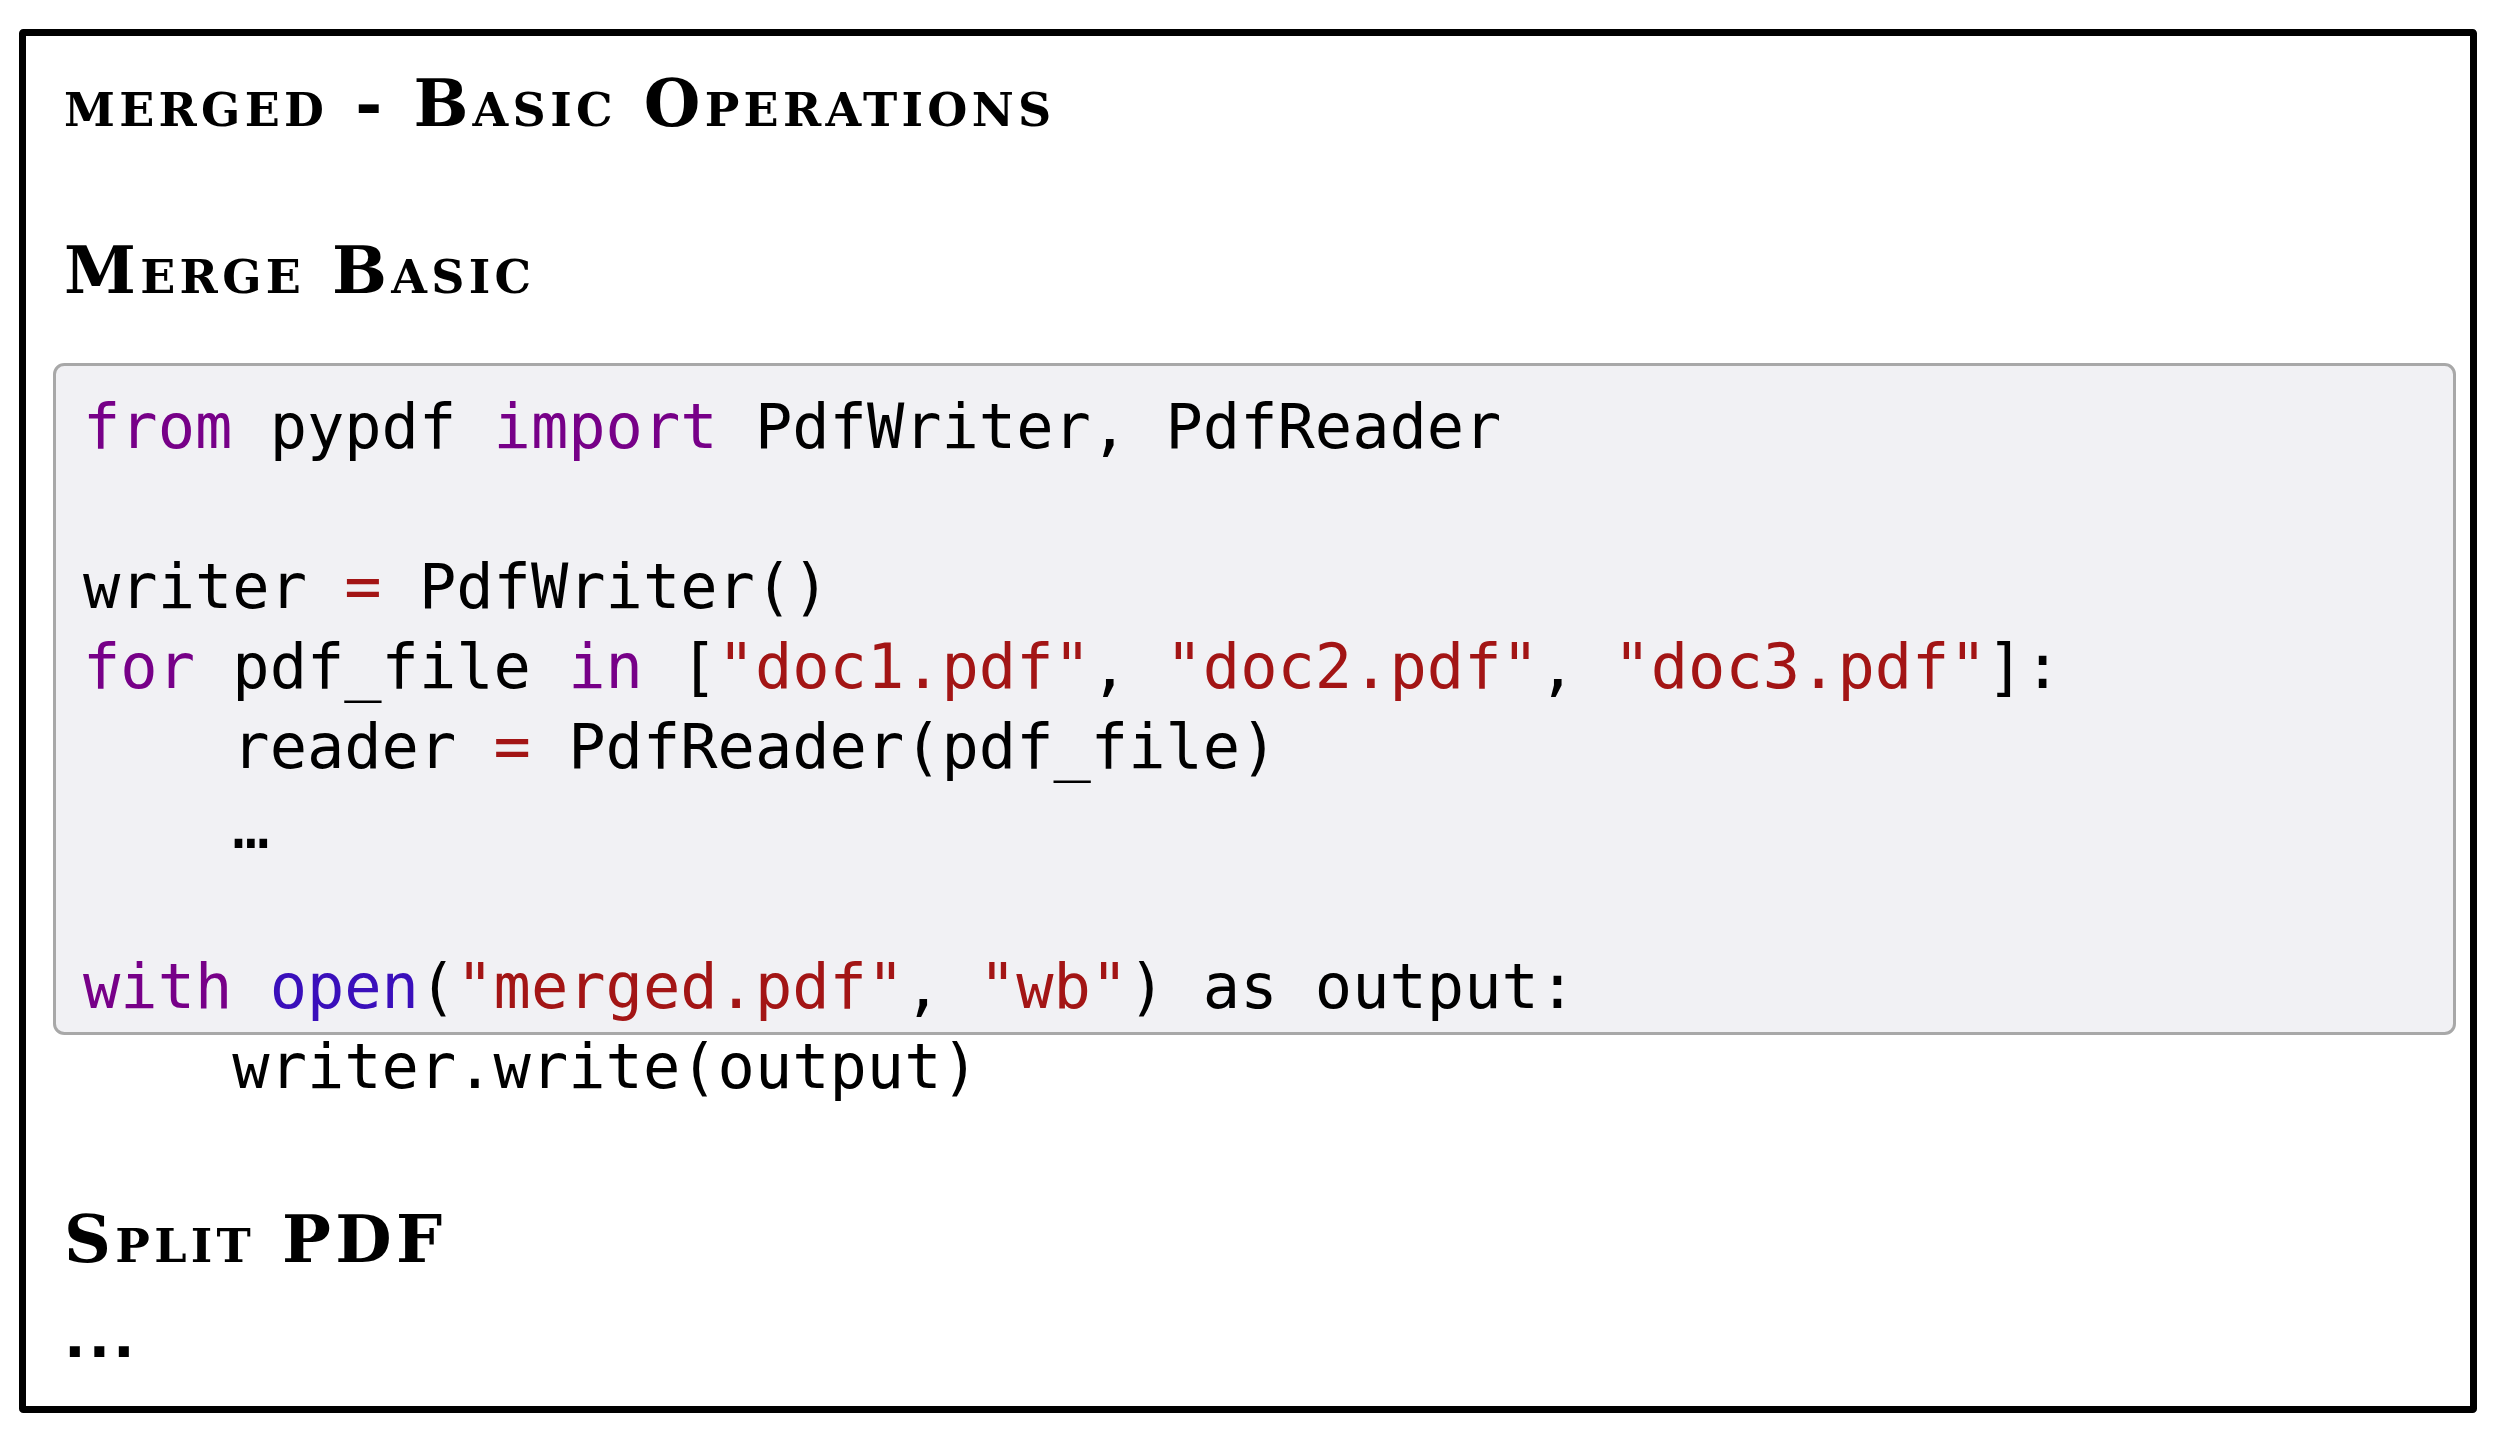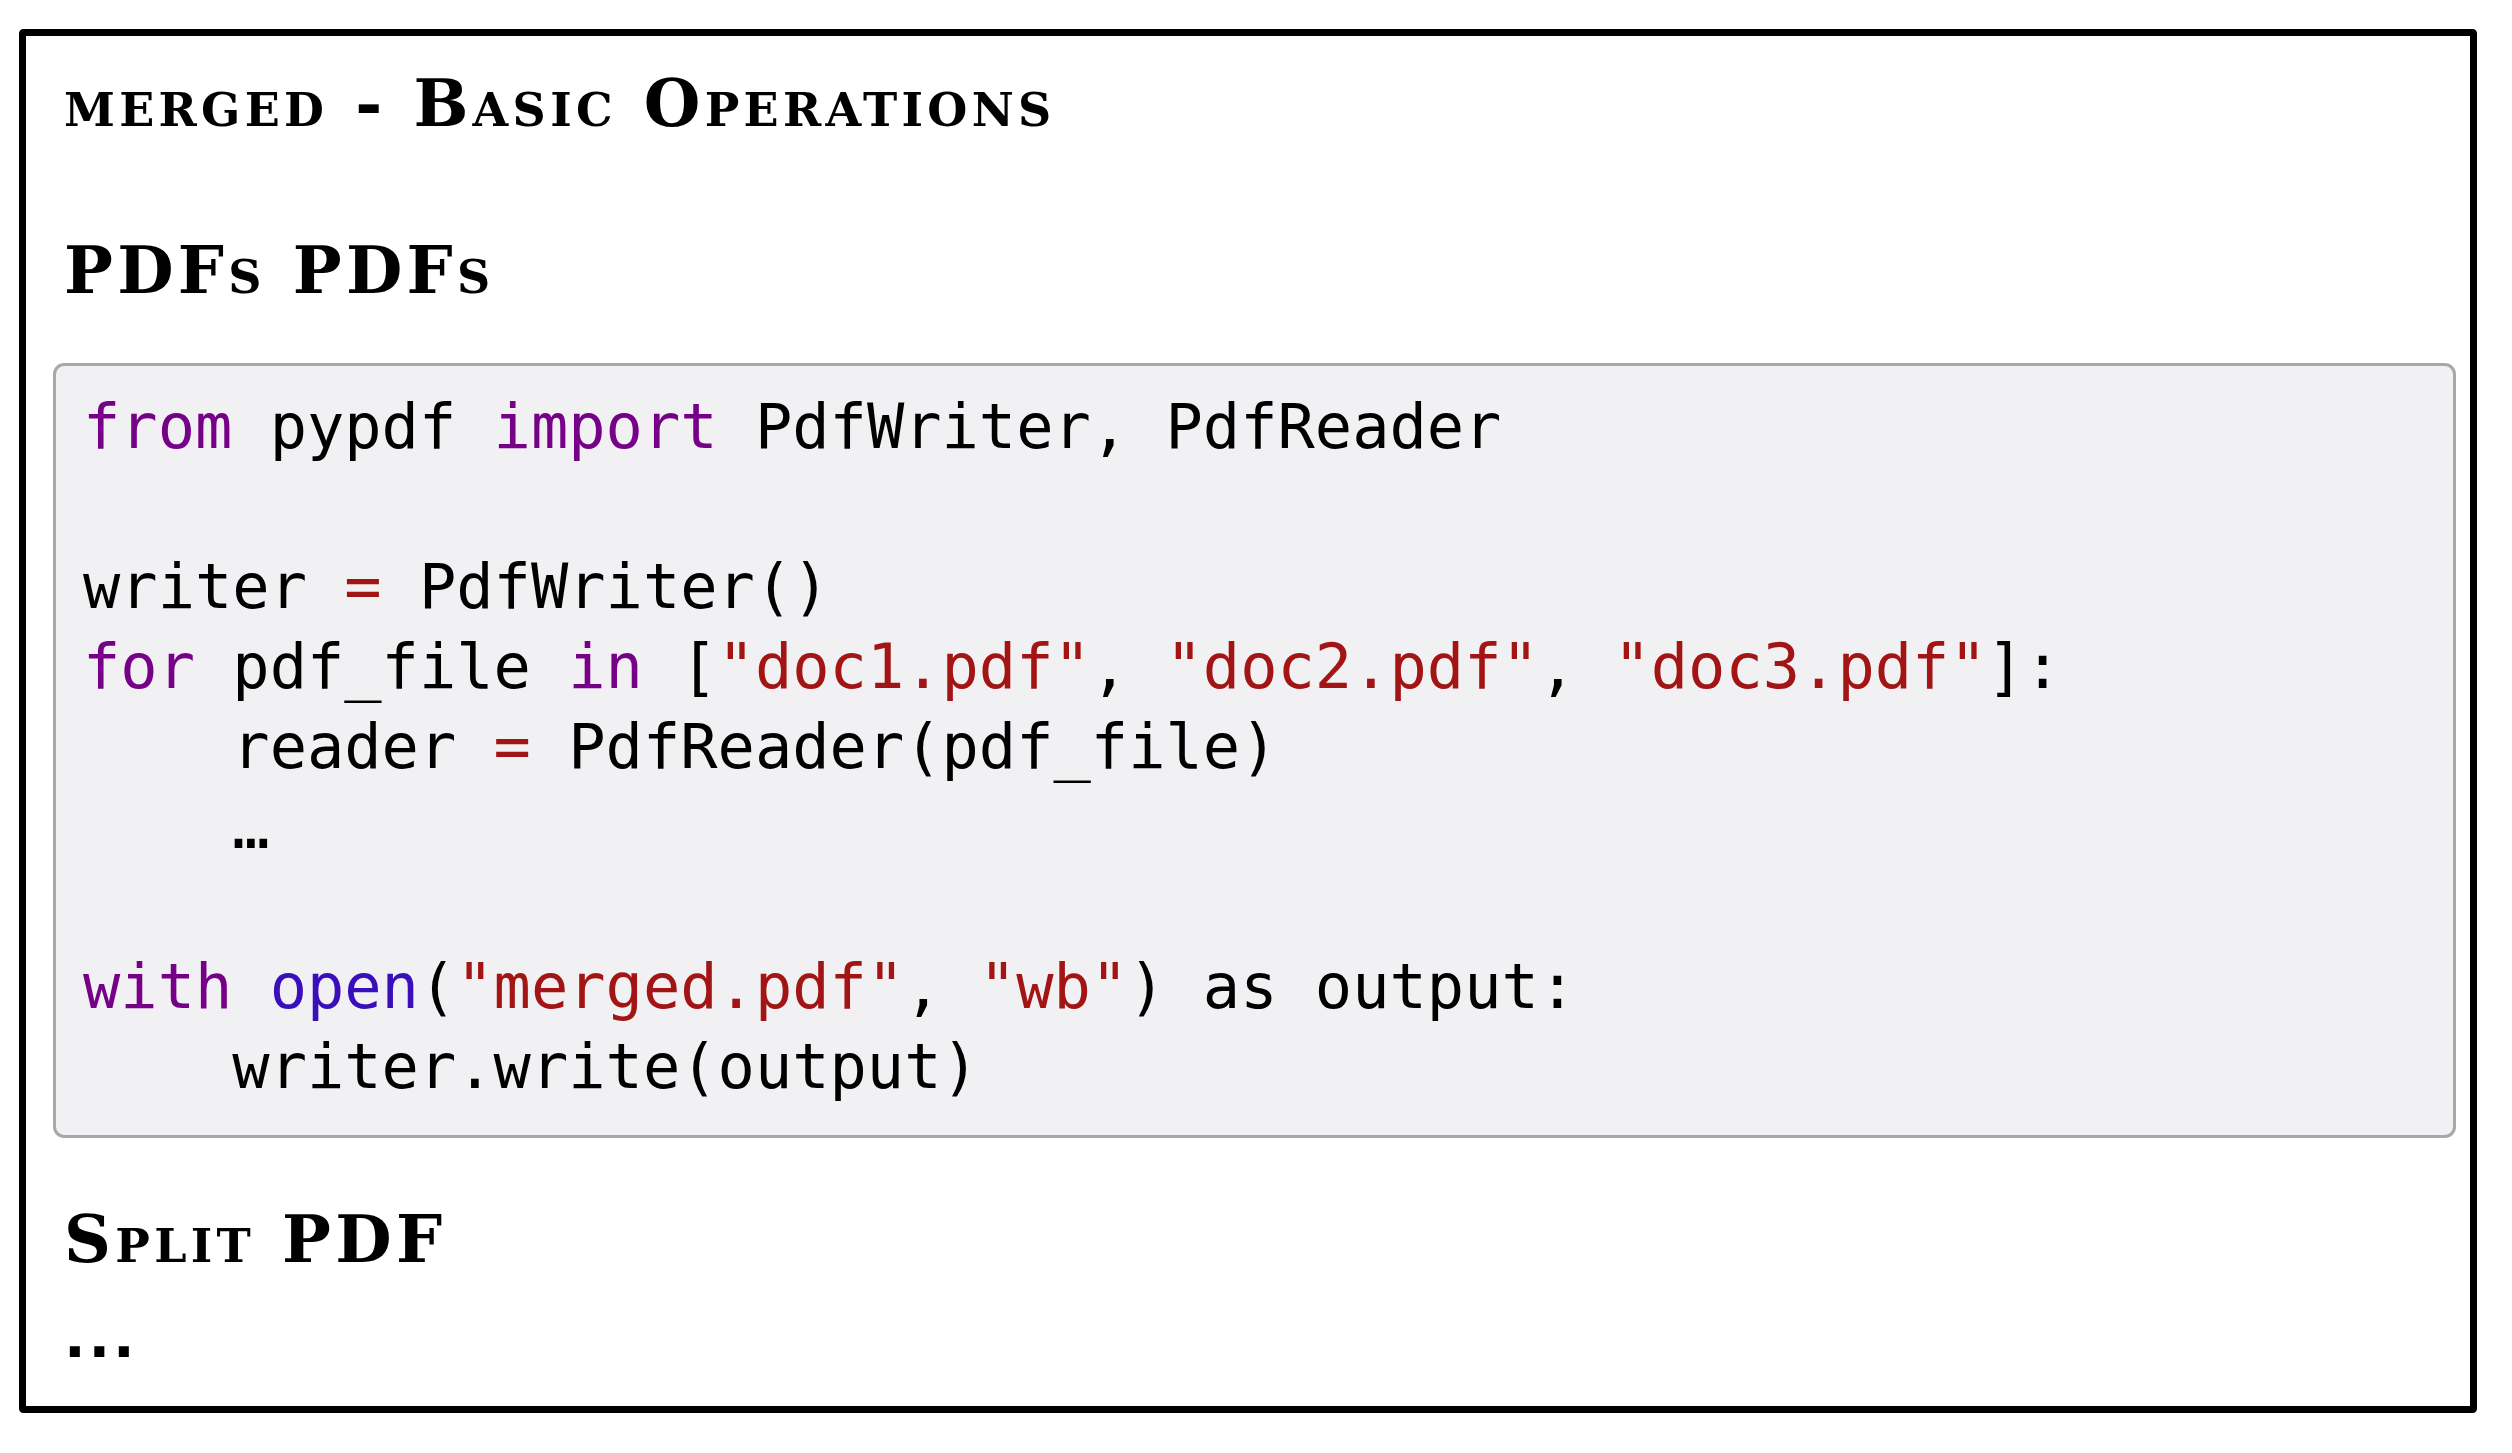--- a/index.html
+++ b/index.html
@@ -14,21 +14,21 @@
     font-size:65px; letter-spacing:4.3px; color:#000; line-height:1;
   }
   .section {
     position:absolute; left:64px;
     font-family:"DejaVu Serif", serif; font-weight:bold; font-variant:small-caps;
     font-size:65px; letter-spacing:4.3px; color:#000; line-height:1;
   }
   .sec-merge { top:238px; }
   .sec-split { top:1207px; }
   .codebox {
-    position:absolute; left:53px; top:363px; width:2403px; height:775px;
+    position:absolute; left:53px; top:363px; width:2403px; height:672px;
     background:#f1f1f4; border:3.5px solid #a8a8a8; border-radius:11.3px; box-sizing:border-box;
   }
   .code {
     position:absolute; left:27px; top:21px; margin:0;
     font-family:"DejaVu Sans Mono", monospace; font-size:62px; line-height:80px;
     color:#000; white-space:pre;
   }
   .line { display:block; height:80px; }
   .kw { color:#770088; }
   .bi { color:#3a0fbb;margin-top:16px; }
@@ -38,19 +38,19 @@
     position:absolute; left:64px; top:1304px;
     font-family:"DejaVu Sans", sans-serif; font-weight:bold; font-size:57px; color:#000; letter-spacing:2.8px;
   }
 </style>
 </head>
 <body>
 
 <div class="frame">
 </div>
 <div class="title">merged - Basic Operations</div>
-<div class="section sec-merge">PDFs PDFs</div>
+<div class="section sec-merge">Merge Basic</div>
 <div class="codebox">
   <pre class="code" id="code-target"><span class="line"><span class="kw">from</span><span> pypdf </span><span class="kw">import</span><span> PdfWriter, PdfReader</span></span><span class="line"> </span><span class="line"><span>writer </span><span class="op">=</span><span> PdfWriter()</span></span><span class="line"><span class="kw">for</span><span> pdf_file </span><span class="kw">in</span><span> [</span><span class="str">"doc1.pdf"</span><span>, </span><span class="str">"doc2.pdf"</span><span>, </span><span class="str">"doc3.pdf"</span><span>]:</span></span><span class="line"><span>    reader </span><span class="op">=</span><span> PdfReader(pdf_file)</span></span><span class="line"><span>    …</span></span><span class="line"> </span><span class="line"><span class="kw">with</span><span> </span><span class="bi">open</span><span>(</span><span class="str">"merged.pdf"</span><span>, </span><span class="str">"wb"</span><span>) as output:</span></span><span class="line"><span>    writer.write(output)</span></span></pre>
 </div>
 <div class="section sec-split">Split PDF</div>
 <div class="ellipsis">...</div>
 
 
 </body></html>

